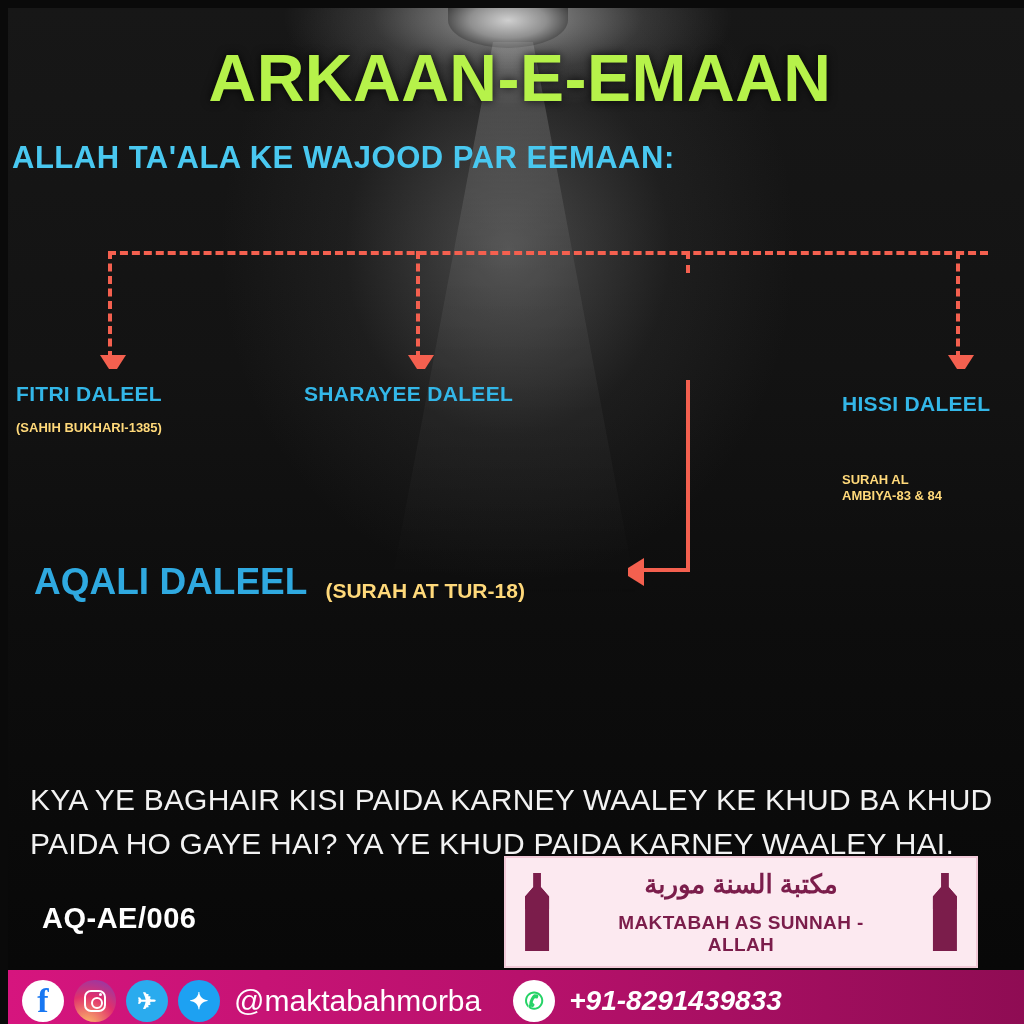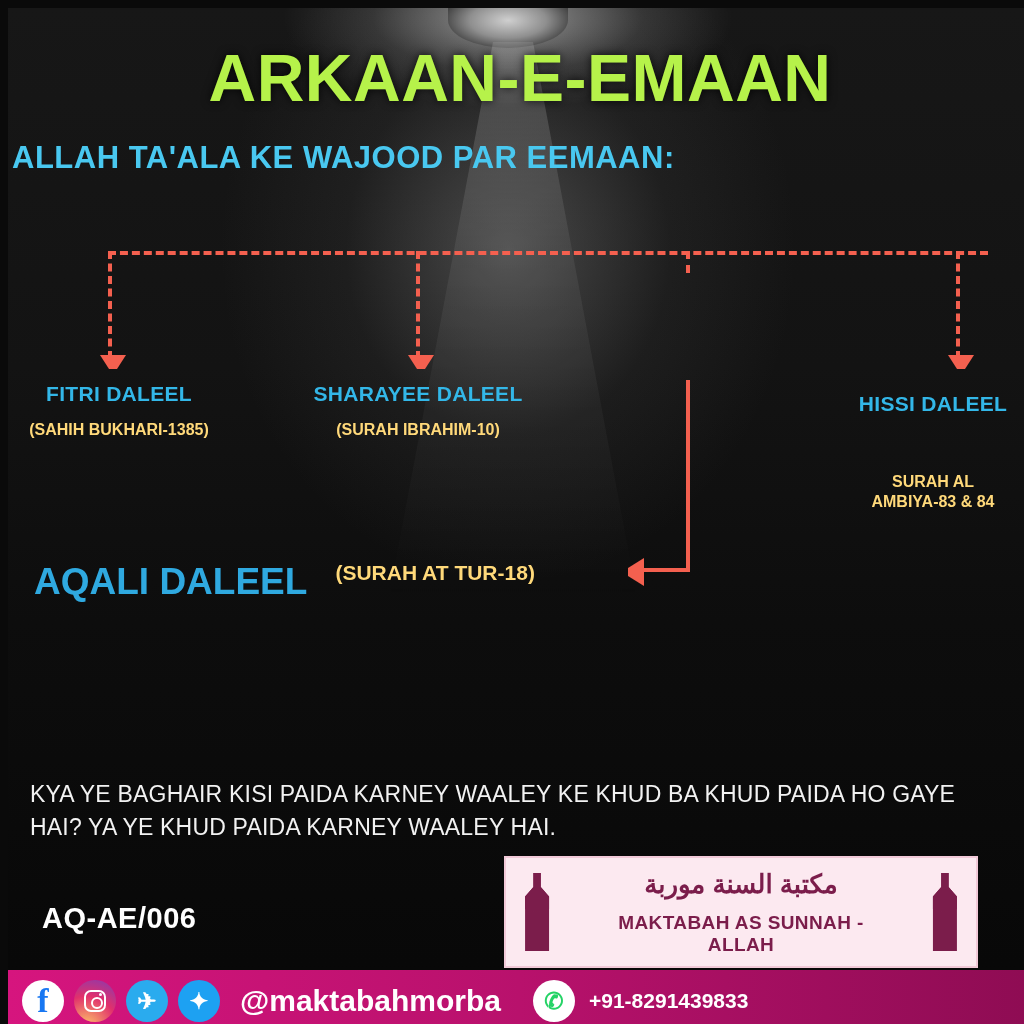--- a/index.html
+++ b/index.html
@@ -56,32 +56,32 @@
     width: 0; border-left: 4px dashed #f4604f;
   }
   .arrowhead {
     position: absolute; width: 0; height: 0;
     border-left: 9px solid transparent;
     border-right: 9px solid transparent;
     border-top: 14px solid #f4604f;
   }
 
   
-  .branch { position: absolute; text-align: center; }
+  .branch { position: absolute; text-align: left; }
   .branch .b-title {
     color: #33b7e8; font-size: 21px; font-weight: bold; letter-spacing: .3px;
   }
   .branch .b-sub {
-    color: #ffd97a; font-size: 16px; font-weight: bold; margin-top: 6px; line-height: 1.25;
+    color: #ffd97a; font-size: 13px; font-weight: bold; margin-top: 6px; line-height: 1.25;
   }
 
   
   .aqali-row {
     position: absolute; top: 545px; left: 18px; width: 640px;
-    display: flex; align-items: flex-start; gap: 20px;
+    display: flex; align-items: flex-end; gap: 10px;
   }
   .aqali-title { color: #2fa9e0; font-size: 37px; font-weight: bold; }
   .aqali-ref { color: #ffd97a; font-size: 21px; font-weight: bold; }
   .elbow-v { position: absolute; left: 678px; top: 372px; width: 0; height: 190px; border-left: 4px solid #f4604f; }
   .elbow-h { position: absolute; left: 626px; top: 560px; width: 56px; height: 0; border-top: 4px solid #f4604f; }
   .elbow-arrow {
     position: absolute; left: 612px; top: 550px; width: 0; height: 0;
     border-top: 10px solid transparent;
     border-bottom: 10px solid transparent;
     border-right: 16px solid #f4604f;
@@ -89,21 +89,21 @@
 
   .body-text {
     position: absolute; left: 18px; top: 618px; width: 990px;
     color: #f2f2f2; font-size: 23px; line-height: 1.45; letter-spacing: .2px;
   }
   .arabic {
     color: #7fe0a8; font-size: 23px; direction: rtl; unicode-bidi: isolate;
   }
   .body-text2 {
     position: absolute; left: 18px; top: 766px; width: 990px;
-    color: #f2f2f2; font-size: 23px; line-height: 1.45; letter-spacing: .2px;
+    color: #f2f2f2; font-size: 30px; line-height: 1.45; letter-spacing: .2px;
   }
 
   .code {
     position: absolute; left: 30px; top: 890px;
     color: #ffffff; font-size: 29px; font-weight: bold; letter-spacing: .5px;
   }
 
   
   .logo {
     position: absolute; left: 496px; top: 848px; width: 474px; height: 112px;
@@ -133,22 +133,22 @@
   .social {
     width: 42px; height: 42px; border-radius: 50%;
     display: flex; align-items: center; justify-content: center;
     color: #fff; font-weight: bold; font-size: 24px; flex: 0 0 auto;
   }
   .s-fb { background: #ffffff; color: #1877f2; font-size: 34px; font-family: "Liberation Serif", serif; }
   .s-ig { background: radial-gradient(circle at 30% 110%, #fdc468 0%, #e1306c 55%, #833ab4 100%); }
   .s-tg { background: #2aabee; }
   .s-tw { background: #1da1f2; }
   .s-wa { background: #ffffff; color: #25d366; }
-  .handle { color: #fff; font-size: 30px; font-weight: bold; margin-left: 6px; }
-  .phone { color: #fff; font-size: 21px; font-weight: bold; }
+  .handle { color: #fff; font-size: 30px; font-weight: normal; }
+  .phone { color: #fff; font-size: 28px; font-weight: bold; font-style: italic; }
   .ig-glyph {
     width: 22px; height: 22px; border: 2.6px solid #fff; border-radius: 7px;
     position: relative;
   }
   .ig-glyph::after {
     content: ""; position: absolute; left: 4.6px; top: 4.6px;
     width: 8px; height: 8px; border: 2.4px solid #fff; border-radius: 50%;
   }
   .ig-glyph::before {
     content: ""; position: absolute; right: 2px; top: 1.4px;
@@ -178,21 +178,20 @@
     <div class="arrowhead" style="left:940px; top:112px;"></div>
   </div>
 
   <div class="branch" style="left:0px; top:366px; width:222px;">
     <div class="b-title">FITRI DALEEL</div>
     <div class="b-sub">(SAHIH BUKHARI-1385)</div>
   </div>
 
   <div class="branch" style="left:288px; top:366px; width:244px;">
     <div class="b-title">SHARAYEE DALEEL</div>
-    <div class="b-sub">(SURAH IBRAHIM-10)</div>
   </div>
 
   <div class="branch" style="left:826px; top:376px; width:198px;">
     <div class="b-title">HISSI DALEEL</div>
     <div class="b-sub" style="white-space:pre-line;margin-top:48px;">SURAH AL
 AMBIYA-83 &amp; 84</div>
   </div>
 
   <div class="elbow-v"></div>
   <div class="elbow-h"></div>

